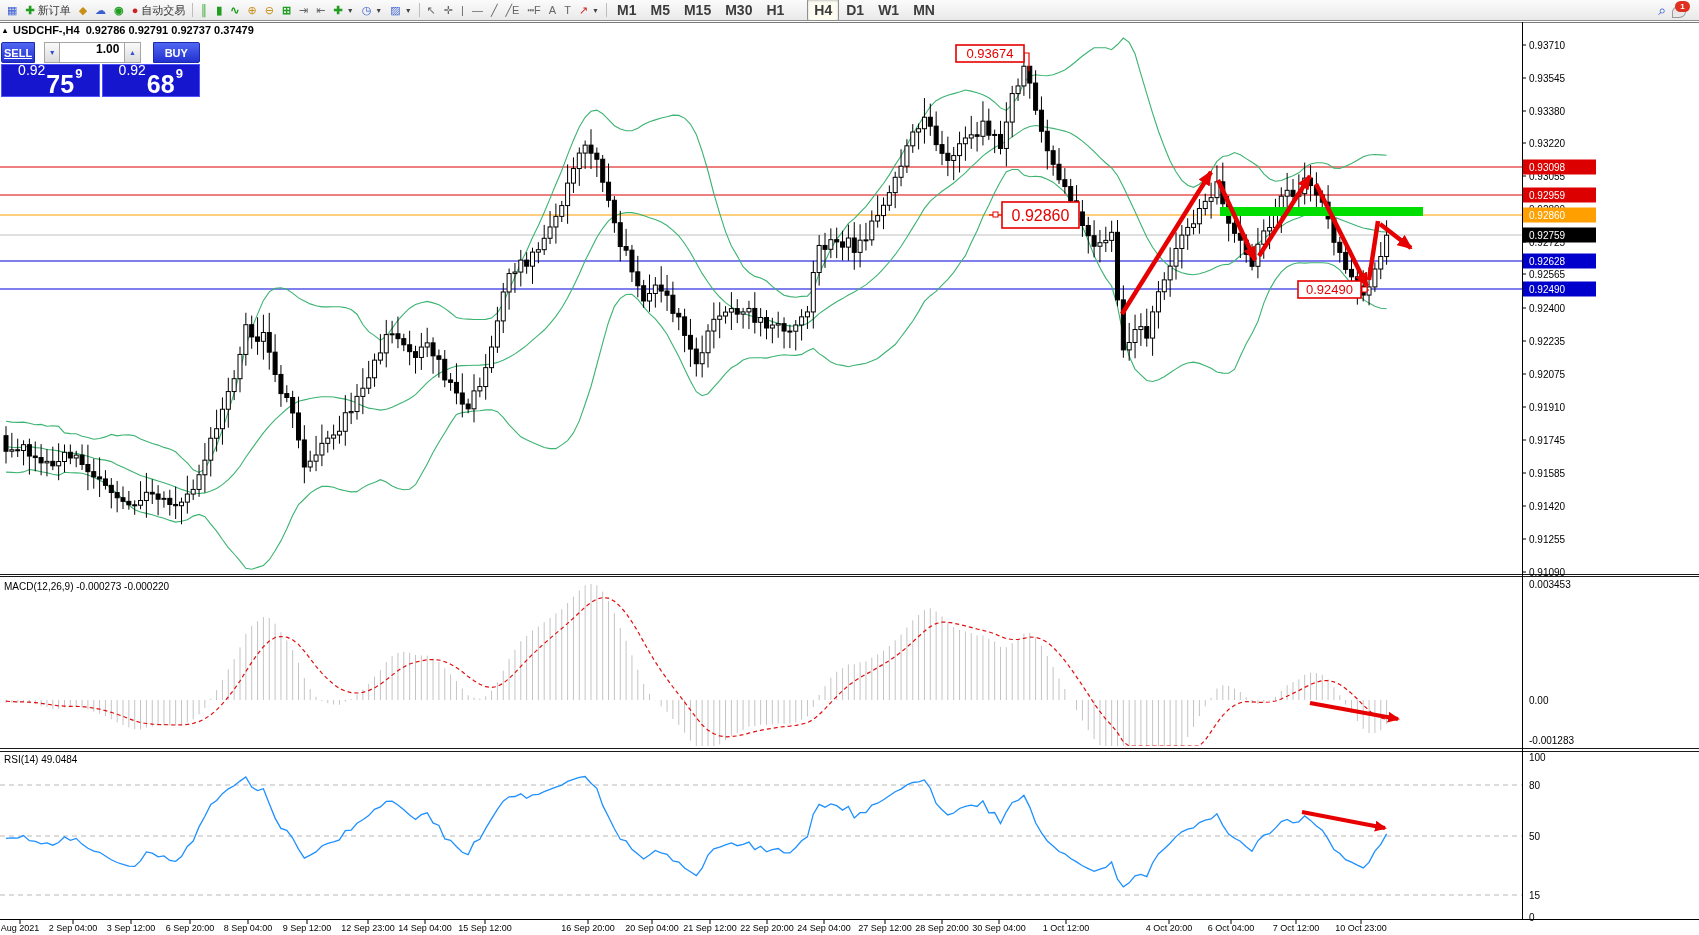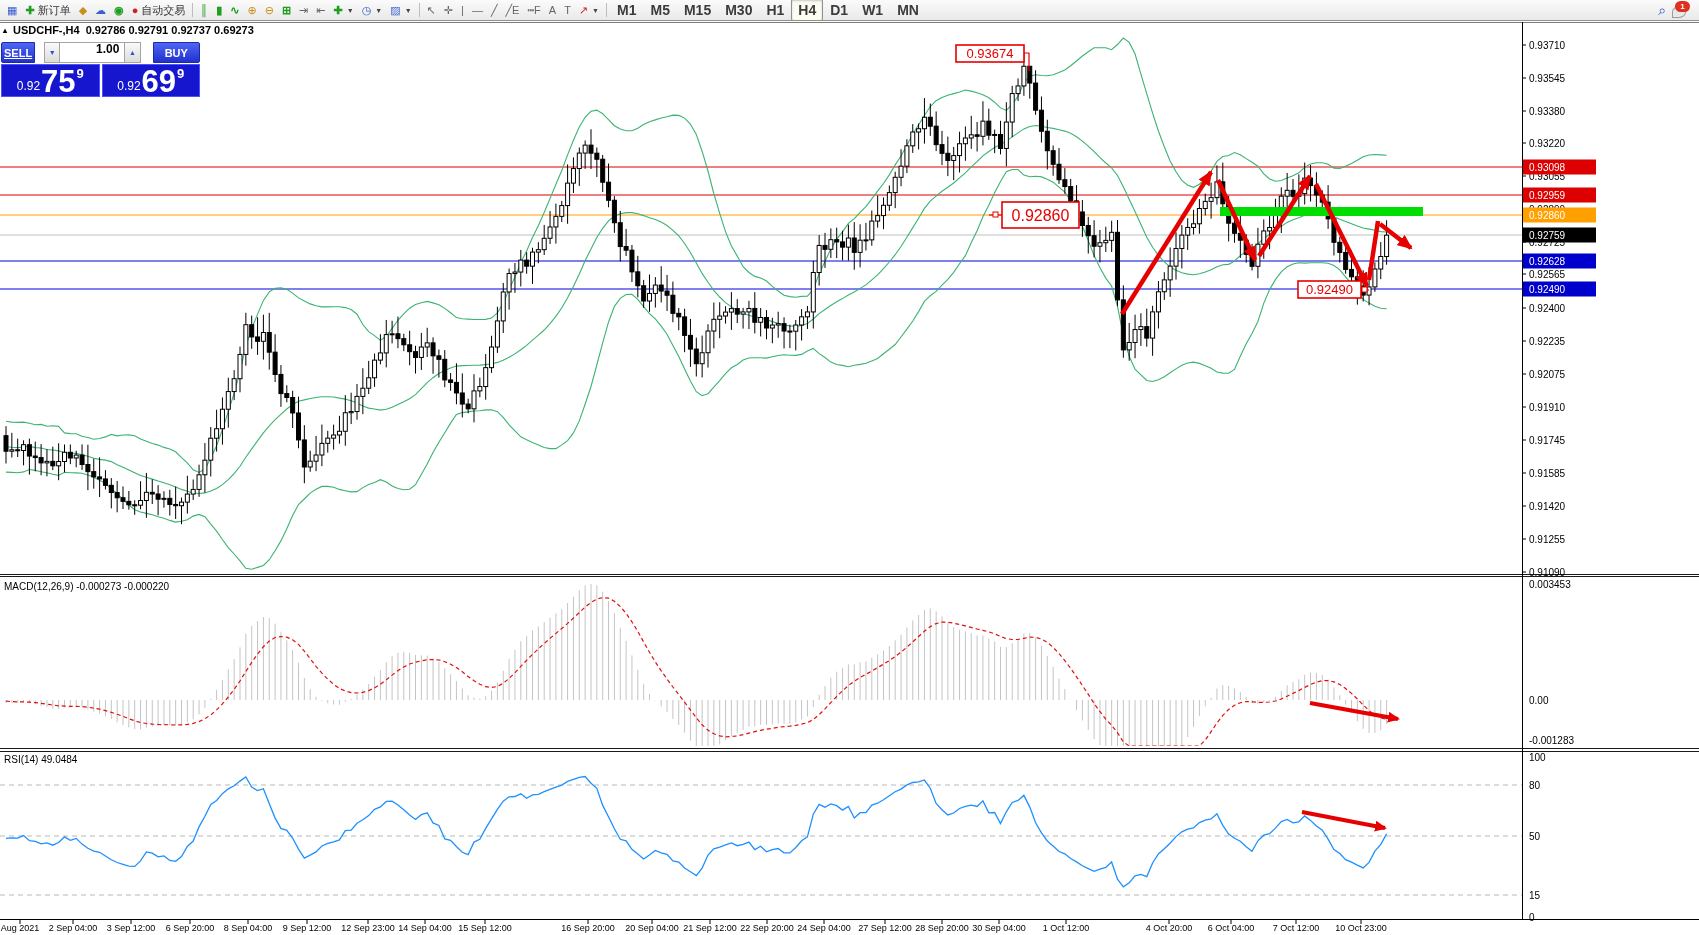--- a/index.html
+++ b/index.html
@@ -10,21 +10,21 @@
   .tb-btn{height:17px;display:inline-flex;align-items:center;justify-content:center;padding:0 4px;gap:3px;white-space:nowrap;}
   .tb-glyph{font-size:11px;line-height:1;}
   .g-green{color:#1f9e1f;font-weight:bold;}
   .g-gold{color:#c89018;}
   .g-blue{color:#3a5fd0;}
   .g-red{color:#cc2222;}
   .g-gray{color:#666;}
   .tb-caret{font-size:7px;color:#444;margin-left:1px;}
   .tb-sep{width:1px;height:14px;background:#bdbdbd;margin:0 3px;flex:0 0 auto;}
   .tf-btn{font-size:14px;font-weight:bold;color:#3c3c3c;padding:2px 6px;border:1px solid transparent;border-radius:2px;}
-  .tf-active{background:#fdfdf2;border-color:#8f8f8f;box-shadow:inset 0 1px 2px #c9c9c9;}
+  .tf-active{background:#fdfdf2;border-color:#8f8f8f;box-shadow:inset 0 1px 2px #c9c9c9;margin-left:16px;}
   .tb-right{margin-left:auto;display:flex;align-items:center;gap:6px;padding-right:6px;}
   .notif{position:relative;width:18px;height:16px;}
   .notif .bubble{position:absolute;left:0;bottom:0;width:12px;height:10px;border:1px solid #9a9a9a;border-radius:50% 50% 50% 0;background:#e8e8e8;}
   .notif .count{position:absolute;right:0;top:-1px;min-width:11px;height:11px;background:#e03020;color:#fff;font-size:8px;font-weight:bold;
     border-radius:6px;display:flex;align-items:center;justify-content:center;padding:0 2px;}
   
   .chart-header{position:absolute;left:3px;top:24px;z-index:6;display:flex;align-items:center;gap:6px;
     font-size:11px;font-weight:bold;color:#000;}
   .hdr-tri{font-size:8px;color:#000;}
   
@@ -34,22 +34,22 @@
     display:flex;align-items:center;justify-content:center;border:1px solid #1b29ad;box-sizing:border-box;}
   .btn-sell{width:36px;border-radius:2px 0 0 2px;text-decoration:underline;}
   .btn-buy{width:50px;margin-left:12px;border-radius:0 2px 2px 0;}
   .spin{width:17px;background:linear-gradient(#fafafa,#dcdcdc);border:1px solid #a5a5a5;color:#3050d5;font-size:7px;
     display:flex;align-items:center;justify-content:center;box-sizing:border-box;}
   .lot-input{width:64px;border:1px solid #a5a5a5;border-left:none;border-right:none;font-size:12px;font-weight:bold;
     text-align:right;padding:0 5px 8px 0;box-sizing:border-box;font-family:"Liberation Sans",sans-serif;}
   .tp-row2{display:flex;height:33px;margin-top:1px;gap:2px;}
   .tile{flex:1;background:#1516cd;border:1px solid #4d54ff;box-sizing:border-box;color:#fff;display:flex;
     align-items:flex-end;justify-content:center;padding:0 2px 1px 2px;gap:1px;}
-  .tile .small{font-size:12px;margin-bottom:2px;}
-  .tile .big{font-size:31px;font-weight:bold;line-height:0.85;}
+  .tile .small{font-size:14px;margin-bottom:17px;}
+  .tile .big{font-size:25px;font-weight:bold;line-height:0.85;}
   .tile .sup{font-size:13px;font-weight:bold;margin-bottom:14px;}
   
   #chart{position:absolute;left:0;top:0;z-index:1;}
   text{font-family:"Liberation Sans",sans-serif;}
 </style>
 </head>
 <body>
 
 <div class="toolbar">
   <span id="tb-left" style="display:flex;align-items:center;">
@@ -164,40 +164,40 @@
     <span class="notif">
       <span class="bubble"></span>
       <span class="count">1</span>
     </span>
   </span>
 </div>
 
 <div class="chart-header">
   <span class="hdr-tri">▴</span>
   <span>USDCHF-,H4</span>
-  <span>0.92786 0.92791 0.92737 0.69273</span>
+  <span>0.92786 0.92791 0.92737 0.37479</span>
 </div>
 
 <div class="trade-panel">
   <div class="tp-row1">
     <div class="btn-sell">SELL</div>
     <div class="spin" style="margin-left:9px;">▼</div>
     <input class="lot-input" value="1.00" style="">
     <div class="spin">▲</div>
     <div class="btn-buy">BUY</div>
   </div>
   <div class="tp-row2">
     <div class="tile">
       <span class="small">0.92</span>
       <span class="big">75</span>
       <span class="sup">9</span>
     </div>
     <div class="tile">
       <span class="small">0.92</span>
-      <span class="big">69</span>
+      <span class="big">68</span>
       <span class="sup">9</span>
     </div>
   </div>
 </div>
 
 <svg id="chart" width="1699" height="935" viewBox="0 0 1699 935">
     <defs>
       <clipPath id="clipMain">
         <rect x="0" y="24" width="1522" height="548"></rect>
       </clipPath>

